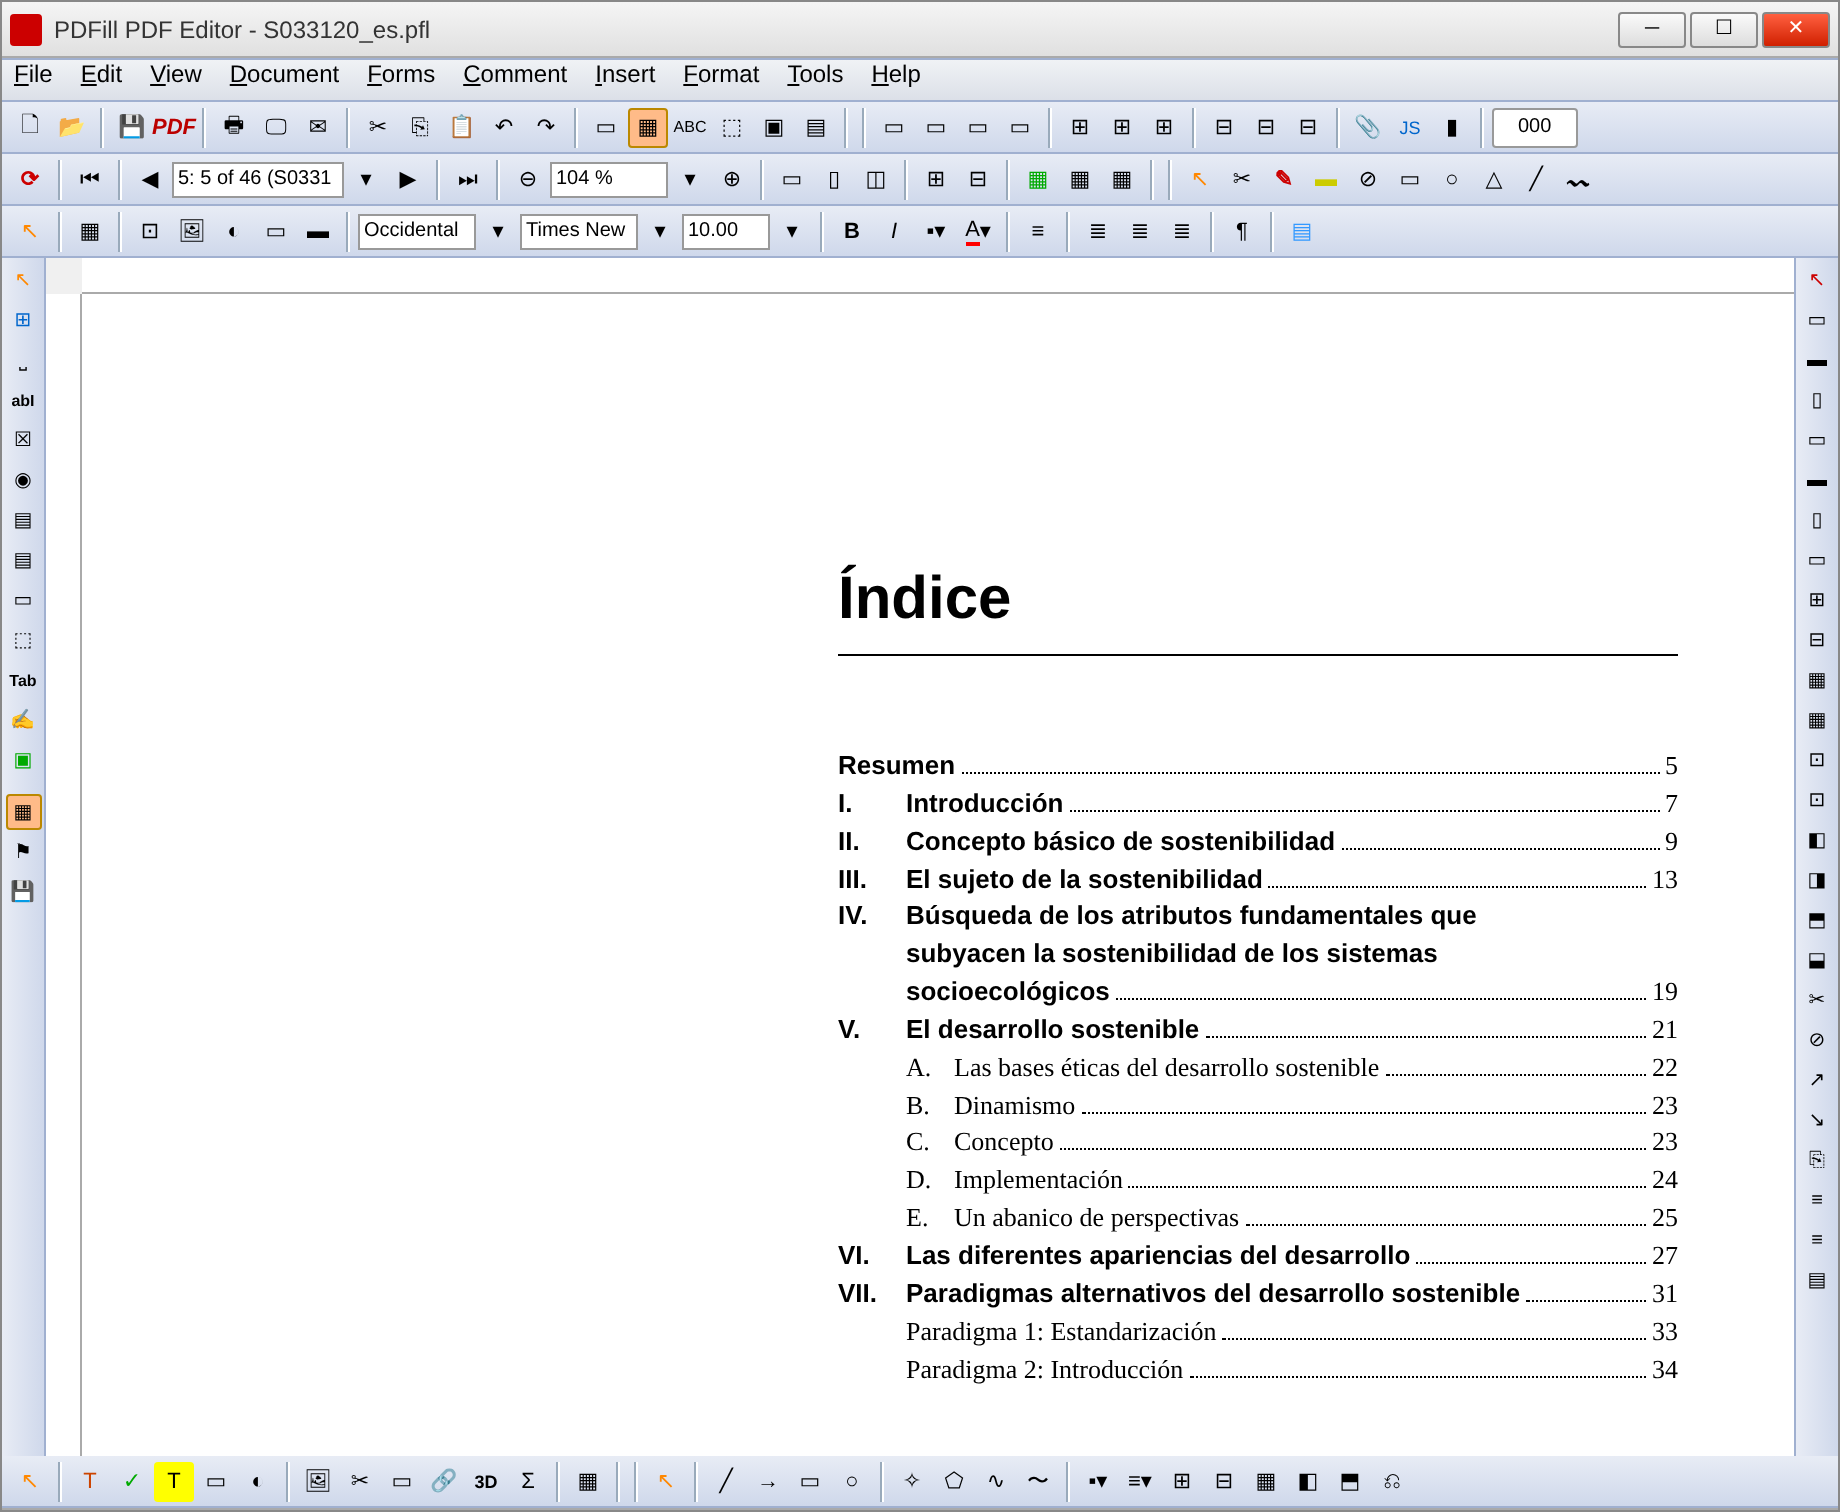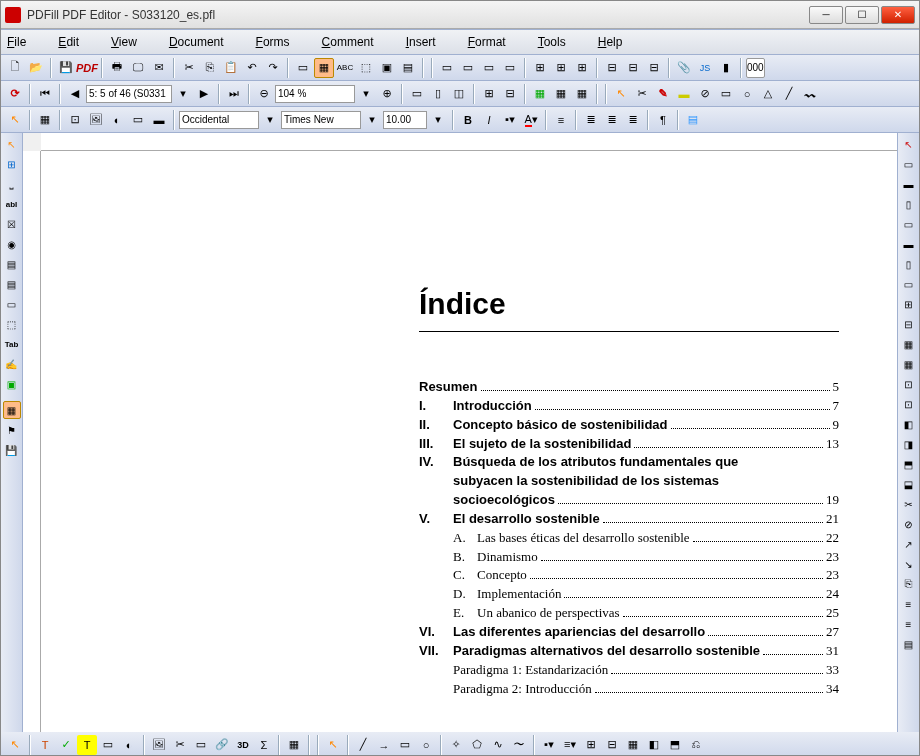--- a/index.html
+++ b/index.html
@@ -3,30 +3,30 @@
 <meta charset="utf-8">
 <style>
 * { margin: 0; padding: 0; box-sizing: border-box; font-family: "Segoe UI", Tahoma, sans-serif; }
 body { width: 920px; height: 756px; overflow: hidden; background: #fff; border: 1px solid #888; }
 .titlebar { height: 28px; background: linear-gradient(#f5f5f5, #e0e0e0); display: flex; align-items: center; padding: 0 4px; border-bottom: 1px solid #aaa; }
 .titlebar .icon { width: 16px; height: 16px; background: #c00; margin-right: 6px; border-radius: 2px; }
 .titlebar .title { flex: 1; font-size: 12px; color: #333; }
 .titlebar .controls { display: flex; gap: 2px; }
 .winbtn { width: 34px; height: 18px; border: 1px solid #888; background: linear-gradient(#fafafa,#ddd); font-size: 10px; text-align: center; line-height: 16px; border-radius: 2px; cursor: pointer; }
 .winbtn.close { background: linear-gradient(#ff6040,#d02000); color: #fff; }
-.menubar { height: 22px; background: linear-gradient(#f0f2f5,#dce0e8); border: 1px solid #a0b0d0; border-width: 1px 0; display: flex; align-items: center; padding: 12px 6px; gap: 32px; font-size: 12px; }
+.menubar { height: 22px; background: linear-gradient(#f0f2f5,#dce0e8); border: 1px solid #a0b0d0; border-width: 1px 0; display: flex; padding: 0 6px; gap: 14px; font-size: 12px; }
 .menubar span { cursor: pointer; }
 .menubar span:first-letter { text-decoration: underline; }
 .toolbar { height: 26px; background: linear-gradient(#e8ecf5,#cfd8eb); border-bottom: 1px solid #a0b0d0; display: flex; align-items: center; padding: 0 4px; gap: 1px; overflow: hidden; }
 .toolbar .tb { width: 20px; height: 20px; border: 1px solid transparent; display: flex; align-items: center; justify-content: center; font-size: 11px; cursor: pointer; border-radius: 2px; }
 .toolbar .sep { width: 2px; height: 20px; border-left: 1px solid #9ab; border-right: 1px solid #fff; margin: 0 3px; }
-.toolbar .tb.wide { width: auto; padding: 0 0; font-size: 10px; border: 1px solid #999; background: #fff; }
+.toolbar .tb.wide { width: auto; padding: 0 12px; font-size: 10px; border: 1px solid #999; background: #fff; }
 .toolbar .tb.active { background: #fb8; border: 1px solid #b80; }
 .toolbar .tb.red { color: #c00; font-weight: bold; }
-.toolbar input.combo { width: 80px; height: 18px; font-size: 10px; border: 1px solid #999; padding: 0 2px; }
+.toolbar input.combo { width: 59px; height: 18px; font-size: 10px; border: 1px solid #999; padding: 0 2px; }
 .toolbar .combo-wide { width: 90px; }
 .toolbar .combo-wide2 { width: 80px; }
 .workarea { display: flex; height: 599px; }
 .sidetoolbar { width: 22px; background: linear-gradient(90deg,#e8ecf5,#cfd8eb); border-right: 1px solid #a0b0d0; display: flex; flex-direction: column; align-items: center; padding: 2px 0; gap: 2px; }
 .sidetoolbar.right { border-right: none; border-left: 1px solid #a0b0d0; }
 .sb { width: 18px; height: 18px; display: flex; align-items: center; justify-content: center; font-size: 10px; cursor: pointer; border-radius: 2px; border: 1px solid transparent; }
 .sb.active { background: #fb8; border-color: #b80; }
 .ruler-h { height: 18px; background: #fff; border-bottom: 1px solid #aaa; position: relative; margin-left: 18px; }
 .ruler-v { width: 18px; background: #fff; border-right: 1px solid #aaa; position: relative; }
 .canvas-wrap { flex: 1; display: flex; flex-direction: column; background: #f0f0f0; overflow: hidden; }

